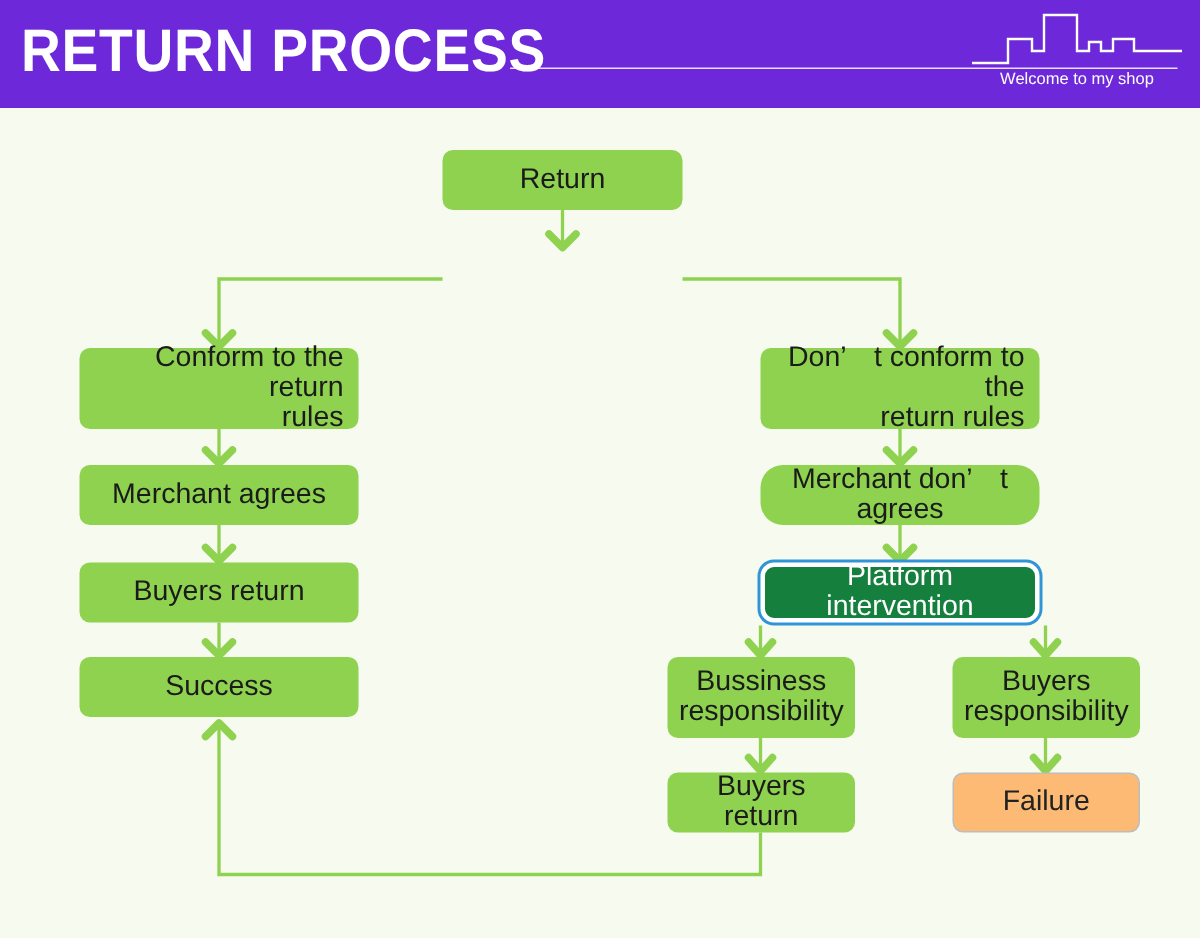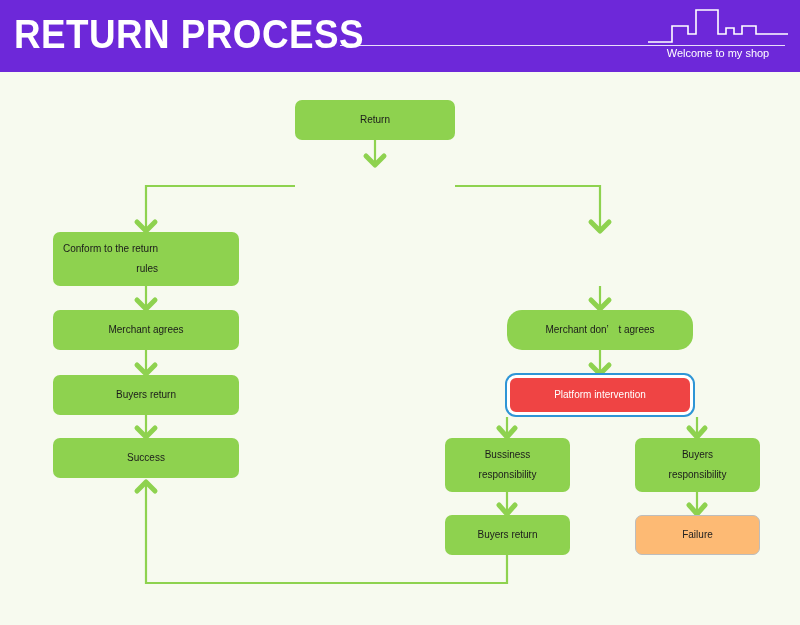--- a/index.html
+++ b/index.html
@@ -70,32 +70,32 @@
     width: 800px; height: 553px;
   }
 
   
   .node {
     position: absolute;
     box-sizing: border-box;
     border-radius: 7px;
     background: #8ed24f;
     color: #1b1b1b;
-    font-size: 10px;
+    font-size: 19px;
     line-height: 20px;
     display: flex;
     align-items: center;
     padding: 16px 10px;
     white-space: pre-line;
   }
   .node.center { justify-content: center; text-align: center; }
   .node.left   { justify-content: flex-start; text-align: right; }
 
   .node.blue {
-    background: #ef4444;
+    background: #15803d;
     color: #ffffff;
     border: 3px solid #ffffff;
     box-shadow: 0 0 0 2px #2e95d6;
     border-radius: 9px;
   }
   .node.gray {
     background: #fdba74;
     color: #222222;
     border: 1px solid #bdbdbd;
   }
@@ -154,20 +154,22 @@
       <polyline points="137,419 146,410 155,419"></polyline>
     </g>
   </svg>
 
   <div class="node center" style="left:295px; top:28px;  width:160px; height:40px;">Return</div>
 
 
   <div class="node left" style="left:53px;  top:160px; width:186px; height:54px;">Conform to the return
 rules</div>
 
+  <div class="node left" style="left:507px; top:160px; width:186px; height:54px;">Don’　t conform to the
+return rules</div>
 
   <div class="node center" style="left:53px;  top:238px; width:186px; height:40px;">Merchant agrees</div>
 
   <div class="node center" style="left:507px; top:238px; width:186px; height:40px;border-radius:15px;">Merchant don’　t agrees</div>
 
   <div class="node center" style="left:53px;  top:303px; width:186px; height:40px;">Buyers return</div>
 
   <div class="node center blue" style="left:507px; top:303px; width:186px; height:40px;">Platform intervention</div>
 
   <div class="node center" style="left:53px;  top:366px; width:186px; height:40px;">Success</div>

